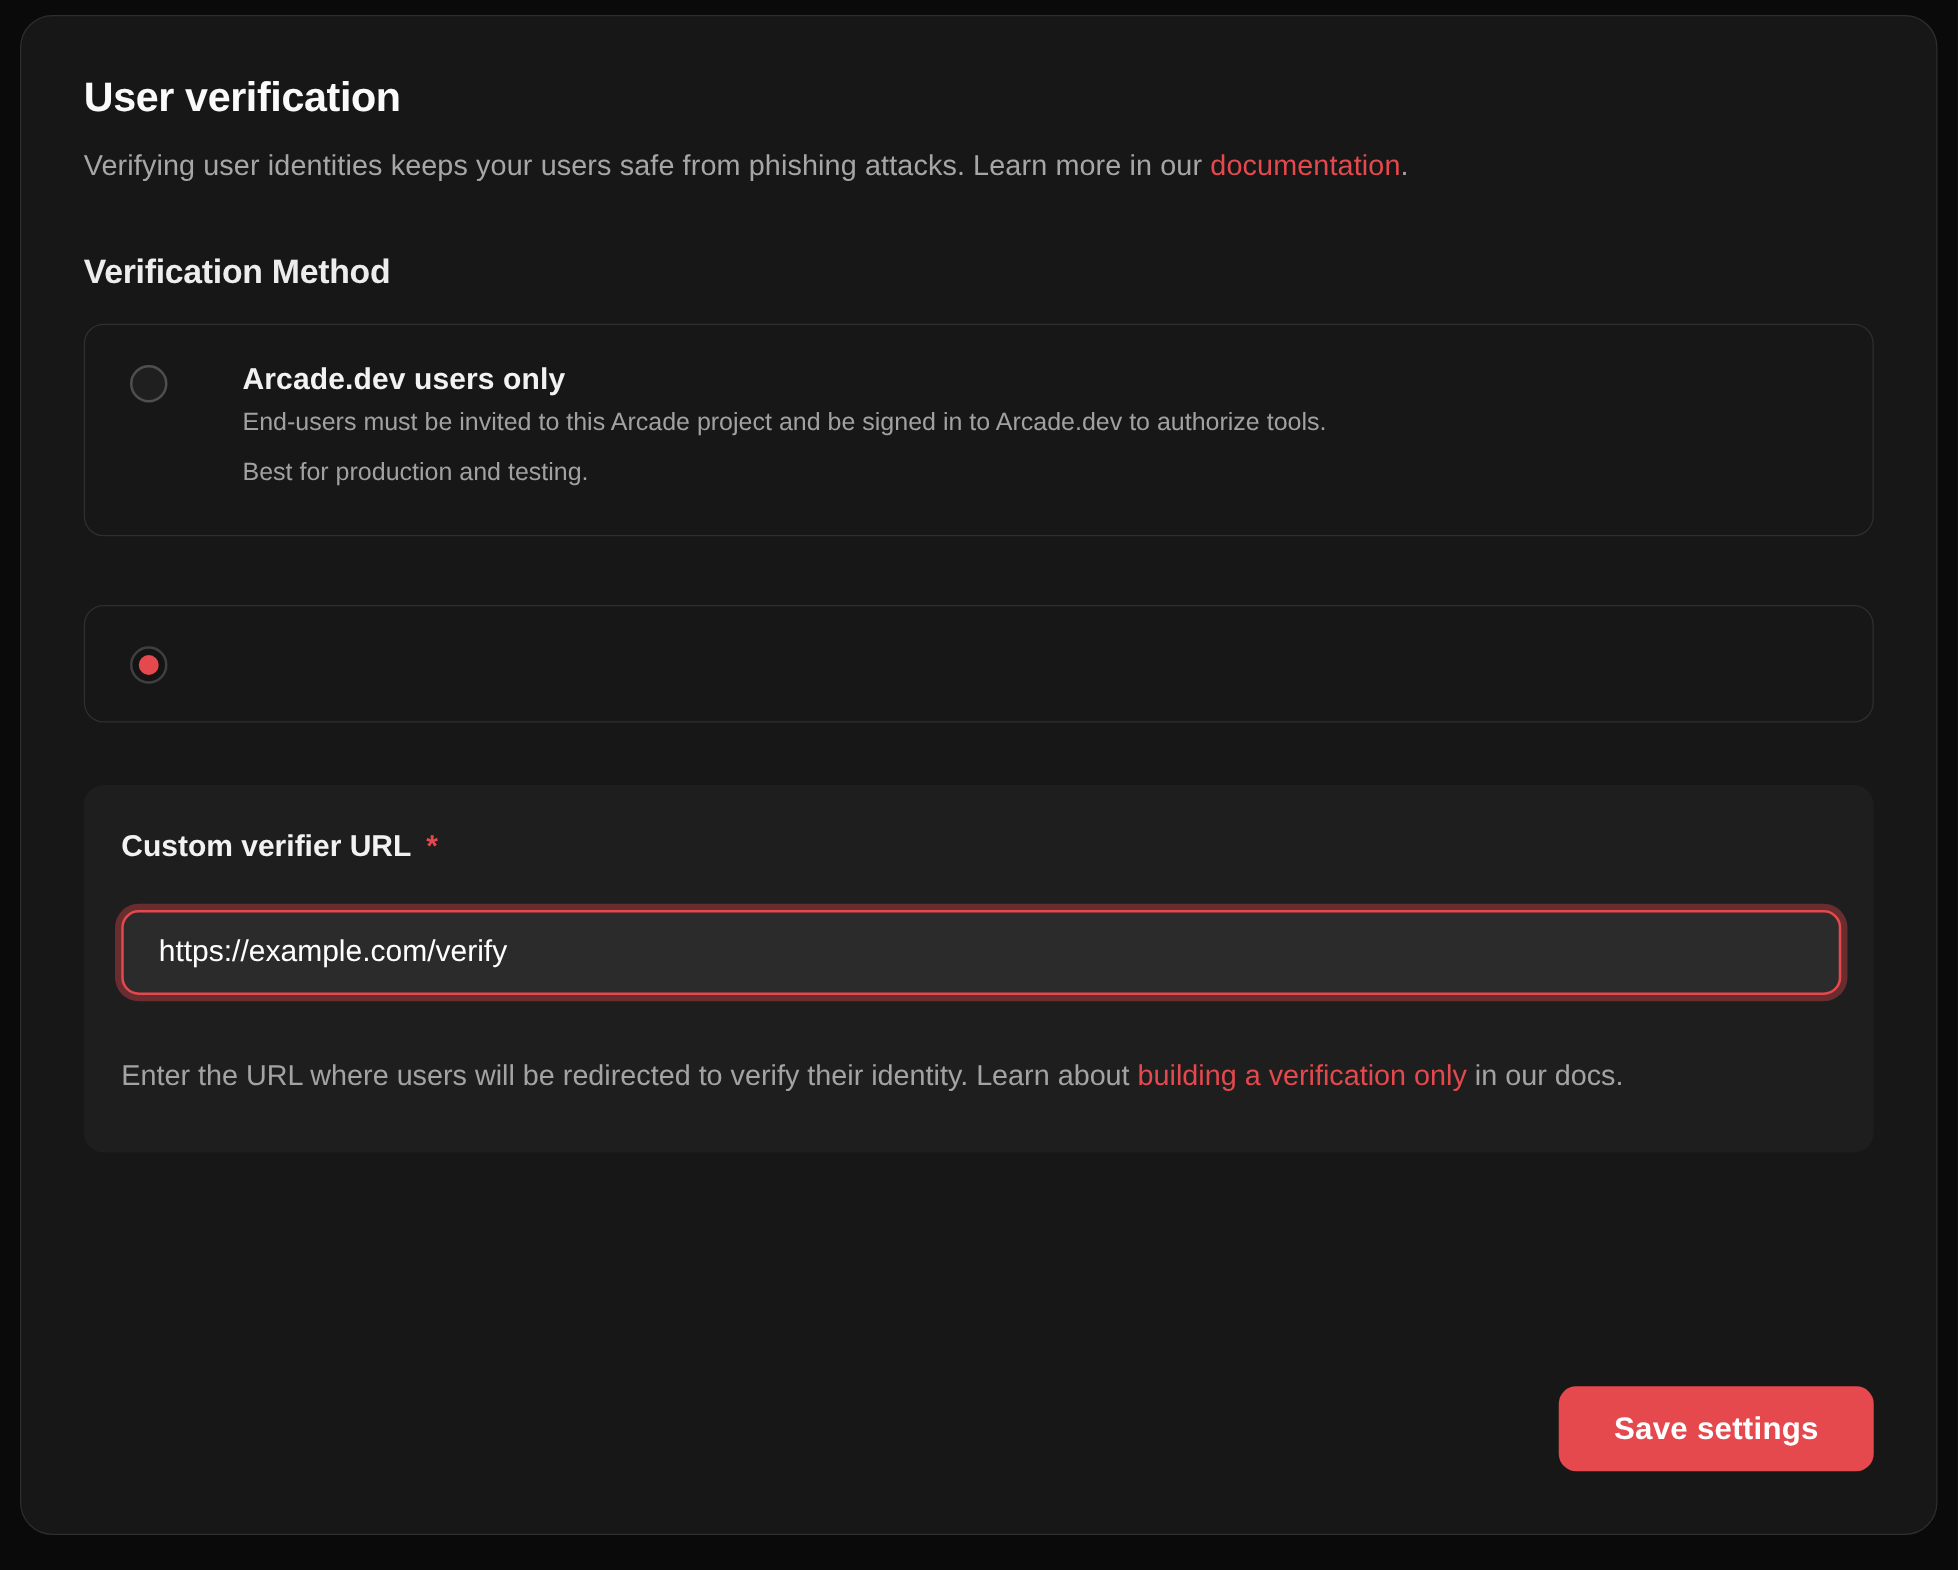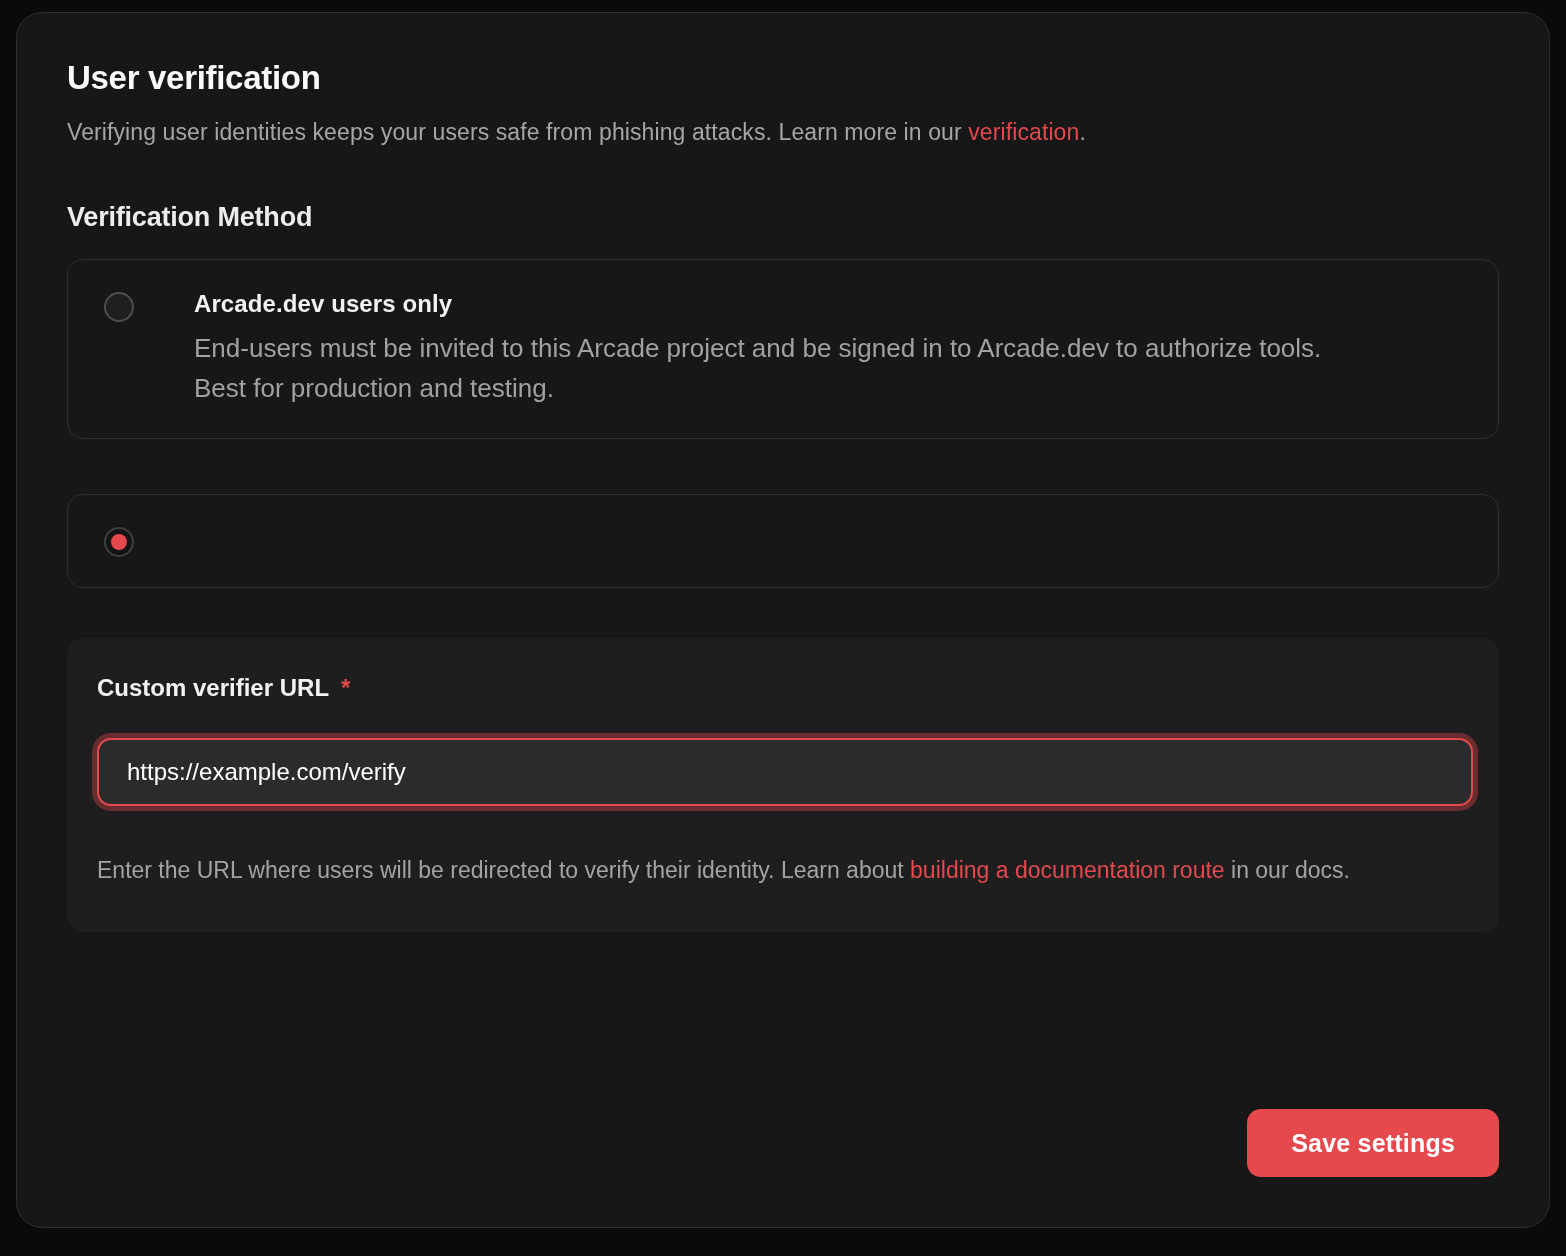--- a/index.html
+++ b/index.html
@@ -89,22 +89,21 @@
     border-radius:50%;
     background:var(--accent);
   }
   .option-label{
     font-size:24px;
     font-weight:600;
     color:var(--text-label);
     letter-spacing:0.1px;
   }
   .option-desc{
-    margin-top:10px;
-    font-size:26px;
+    font-size:20px;
     line-height:40px;
     color:var(--text-desc);
   }
   .url-card{
     margin-top:50px;
     background:var(--url-card-bg);
     border-radius:16px;
     padding:36px 30px 42px 30px;
   }
   .field-label-row{
@@ -161,21 +160,21 @@
     cursor:pointer;
   }
 </style>
 </head>
 <body>
 
 <div class="panel">
 
   <h1 class="page-title">User verification</h1>
 
-  <p class="page-subtitle"><span>Verifying user identities keeps your users safe from phishing attacks. Learn more in our </span><a class="link">verification</a><span>.</span></p>
+  <p class="page-subtitle"><span>Verifying user identities keeps your users safe from phishing attacks. Learn more in our </span><a class="link">documentation</a><span>.</span></p>
 
   <h2 class="section-heading">Verification Method</h2>
 
   <div class="option-card">
     <span class="radio"></span>
     <div>
       <div class="option-label">Arcade.dev users only</div>
       <div class="option-desc">
         <div>End-users must be invited to this Arcade project and be signed in to Arcade.dev to authorize tools.</div>
         <div>Best for production and testing.</div>
@@ -188,20 +187,20 @@
         <span class="dot"></span>
       </span>
   </div>
 
   <div class="url-card">
     <div class="field-label-row">
       <span>Custom verifier URL</span>
       <span class="required-marker">*</span>
     </div>
     <input class="url-input" type="text" value="https://example.com/verify" style="">
-    <p class="helper-text"><span>Enter the URL where users will be redirected to verify their identity. Learn about </span><a class="link">building a documentation route</a><span> in our docs.</span></p>
+    <p class="helper-text"><span>Enter the URL where users will be redirected to verify their identity. Learn about </span><a class="link">building a verification only</a><span> in our docs.</span></p>
   </div>
 
   <div class="footer">
     <button class="save-button">Save settings</button>
   </div>
 
 </div>
 
 </body></html>

